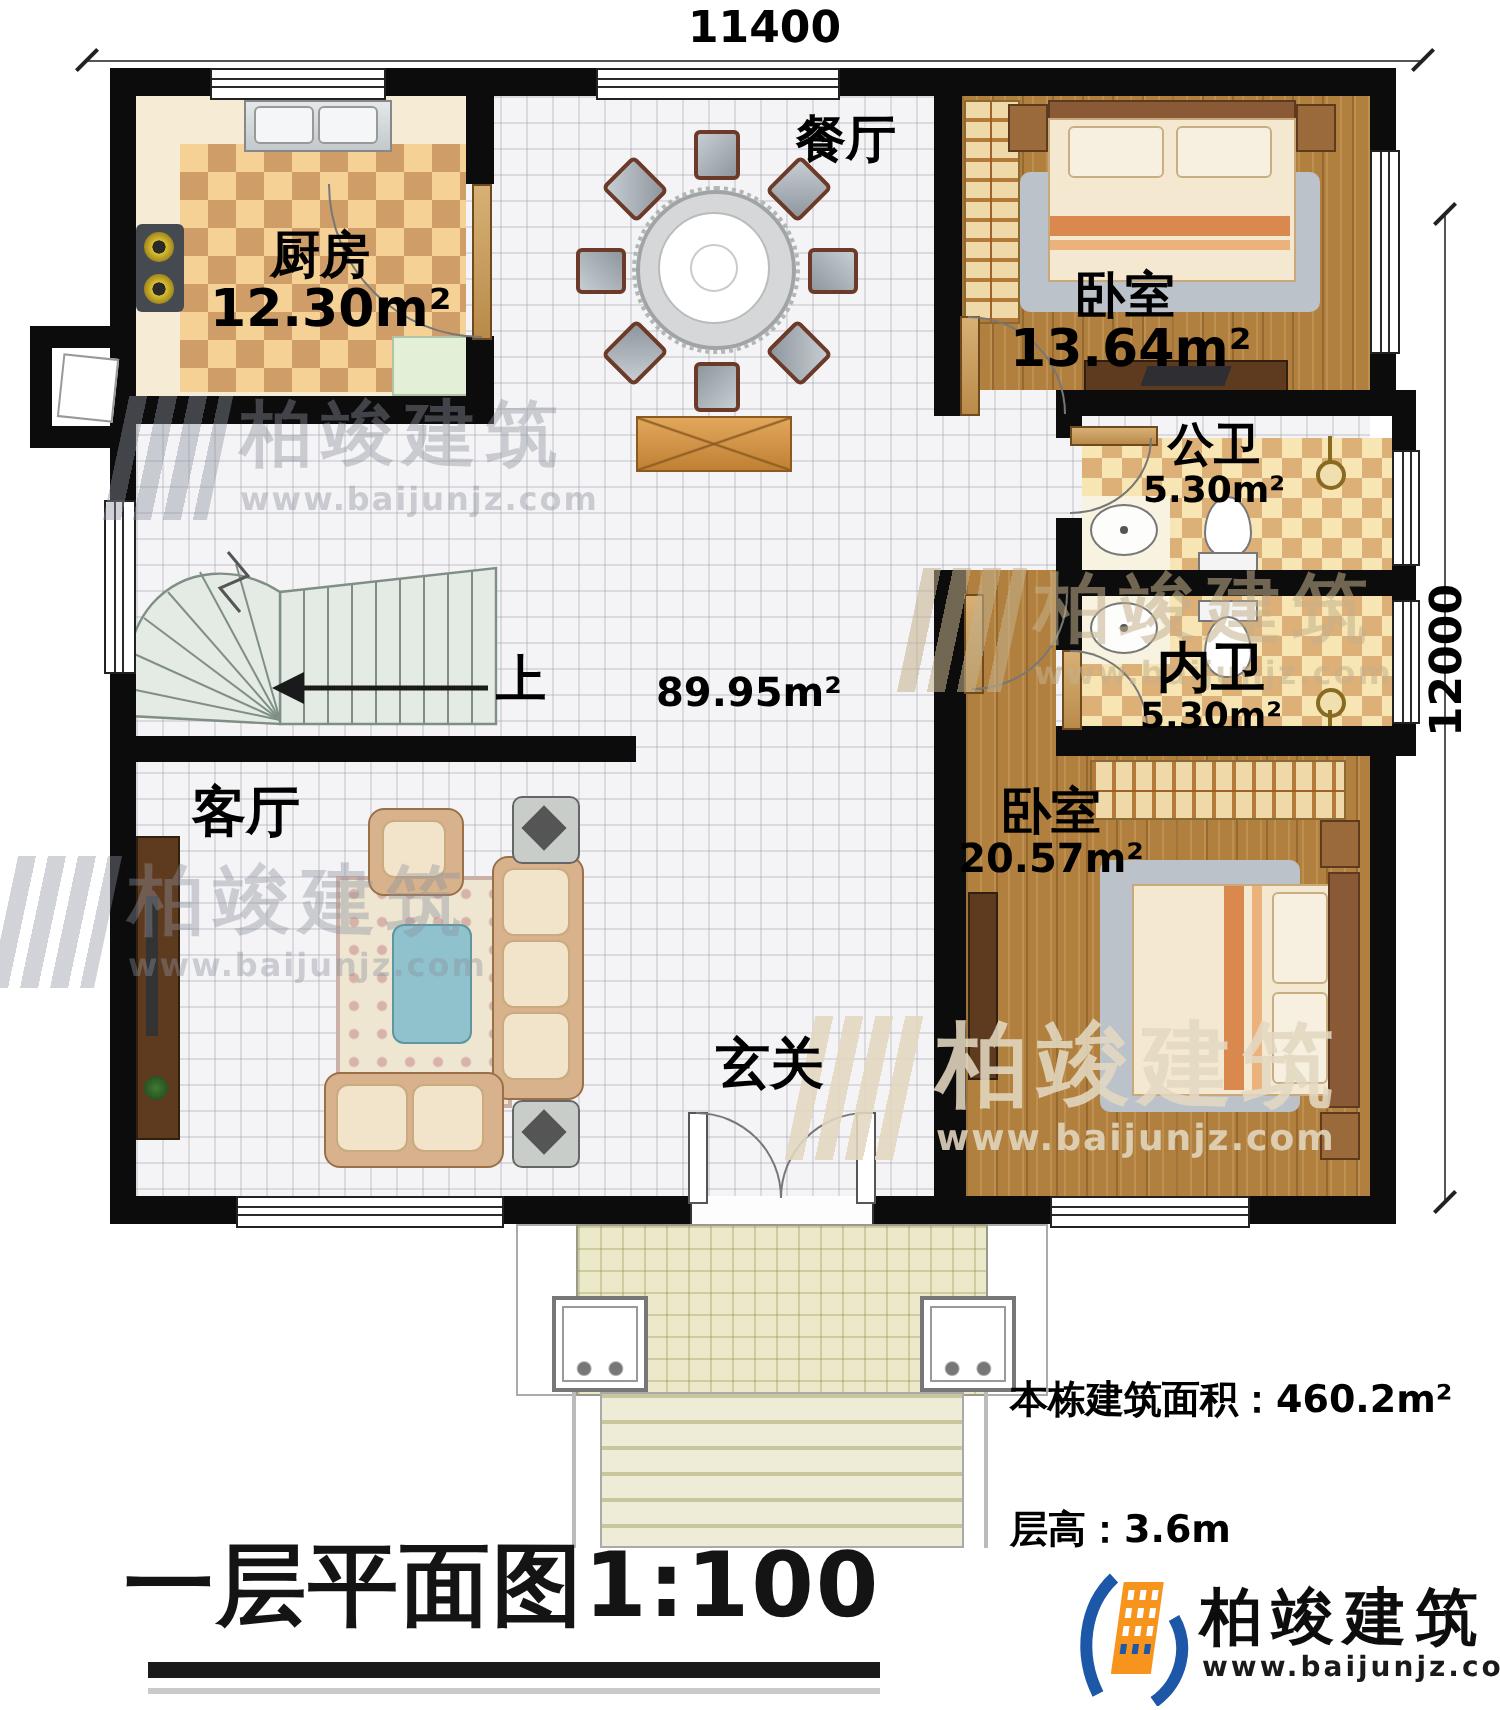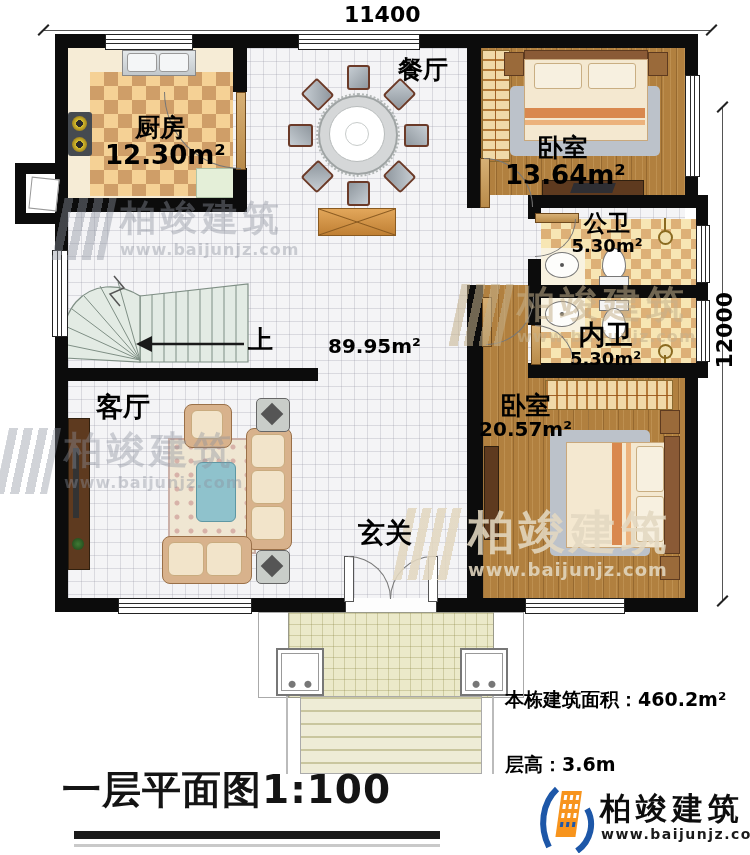--- a/index.html
+++ b/index.html
@@ -334,21 +334,21 @@
   <div class="tick" style="left:715px;top:600px;"></div>
   <div class="dimtxt" style="left:692px;top:324px;width:64px;text-align:center;transform:rotate(-90deg);">12000</div>
 
   <div class="stat" style="left:505px;top:687px;">
     <span>本栋建筑面积：</span><span>460.2m²</span>
   </div>
   <div class="stat" style="left:505px;top:752px;">
     <span>层高：</span><span>3.6m</span>
   </div>
 
-  <div class="title" style="left:62px;top:763px;font-size:39px;">一层平面图1:100</div>
+  <div class="title" style="left:62px;top:763px;font-size:45px;">一层平面图1:100</div>
   <div class="abs" style="left:74px;top:831px;width:366px;height:8px;background:#1a1a1a;"></div>
   <div class="abs" style="left:74px;top:844px;width:366px;height:3px;background:#c9c9c9;"></div>
 
   <svg class="abs" style="left:535px;top:783px;" width="60" height="70" viewBox="0 0 60 70">
     <path d="M22,6 C7,20 4,44 14,64" stroke="#1d57a8" stroke-width="6" fill="none"></path>
     <g transform="skewX(-8)">
       <rect x="28" y="8" width="20" height="46" fill="#f7941d"></rect>
       <rect x="31" y="12" width="3" height="5" fill="#fff"></rect>
         <rect x="37" y="12" width="3" height="5" fill="#fff"></rect>
         <rect x="43" y="12" width="3" height="5" fill="#fff"></rect>

